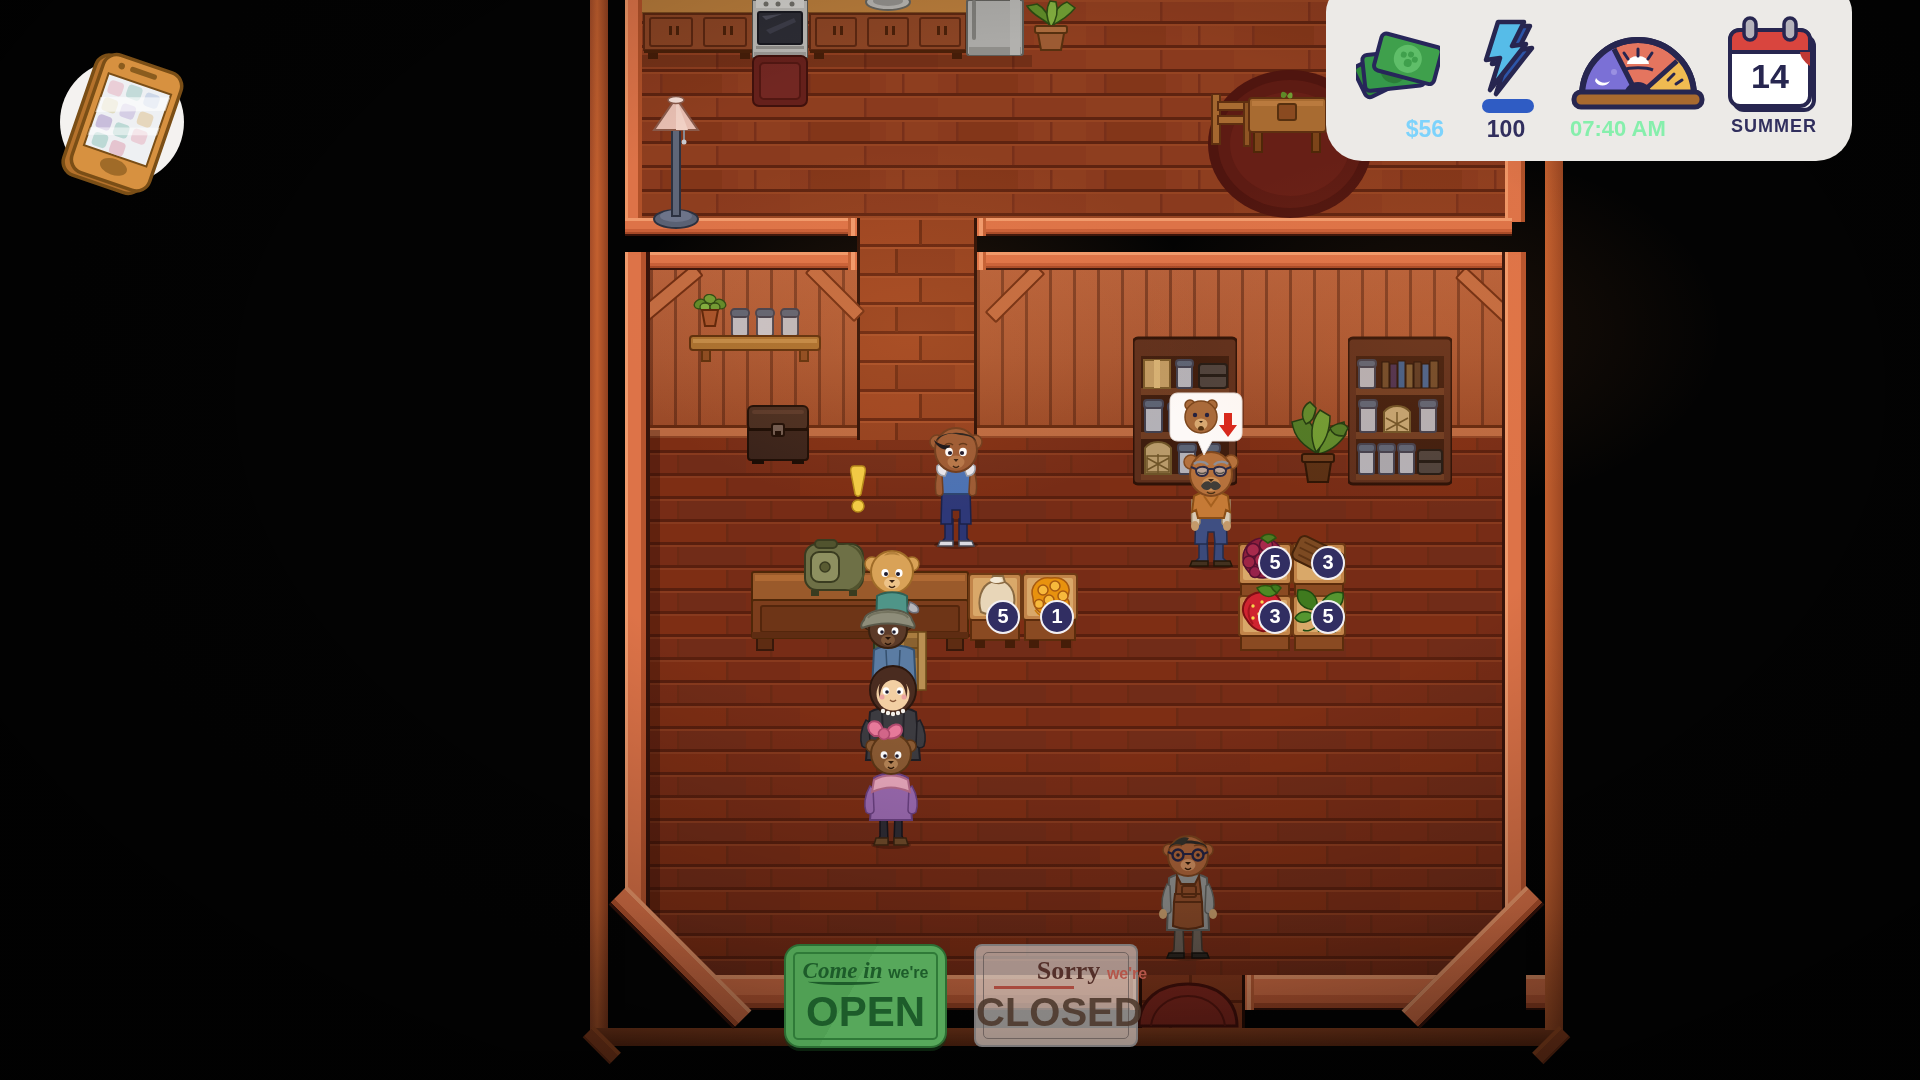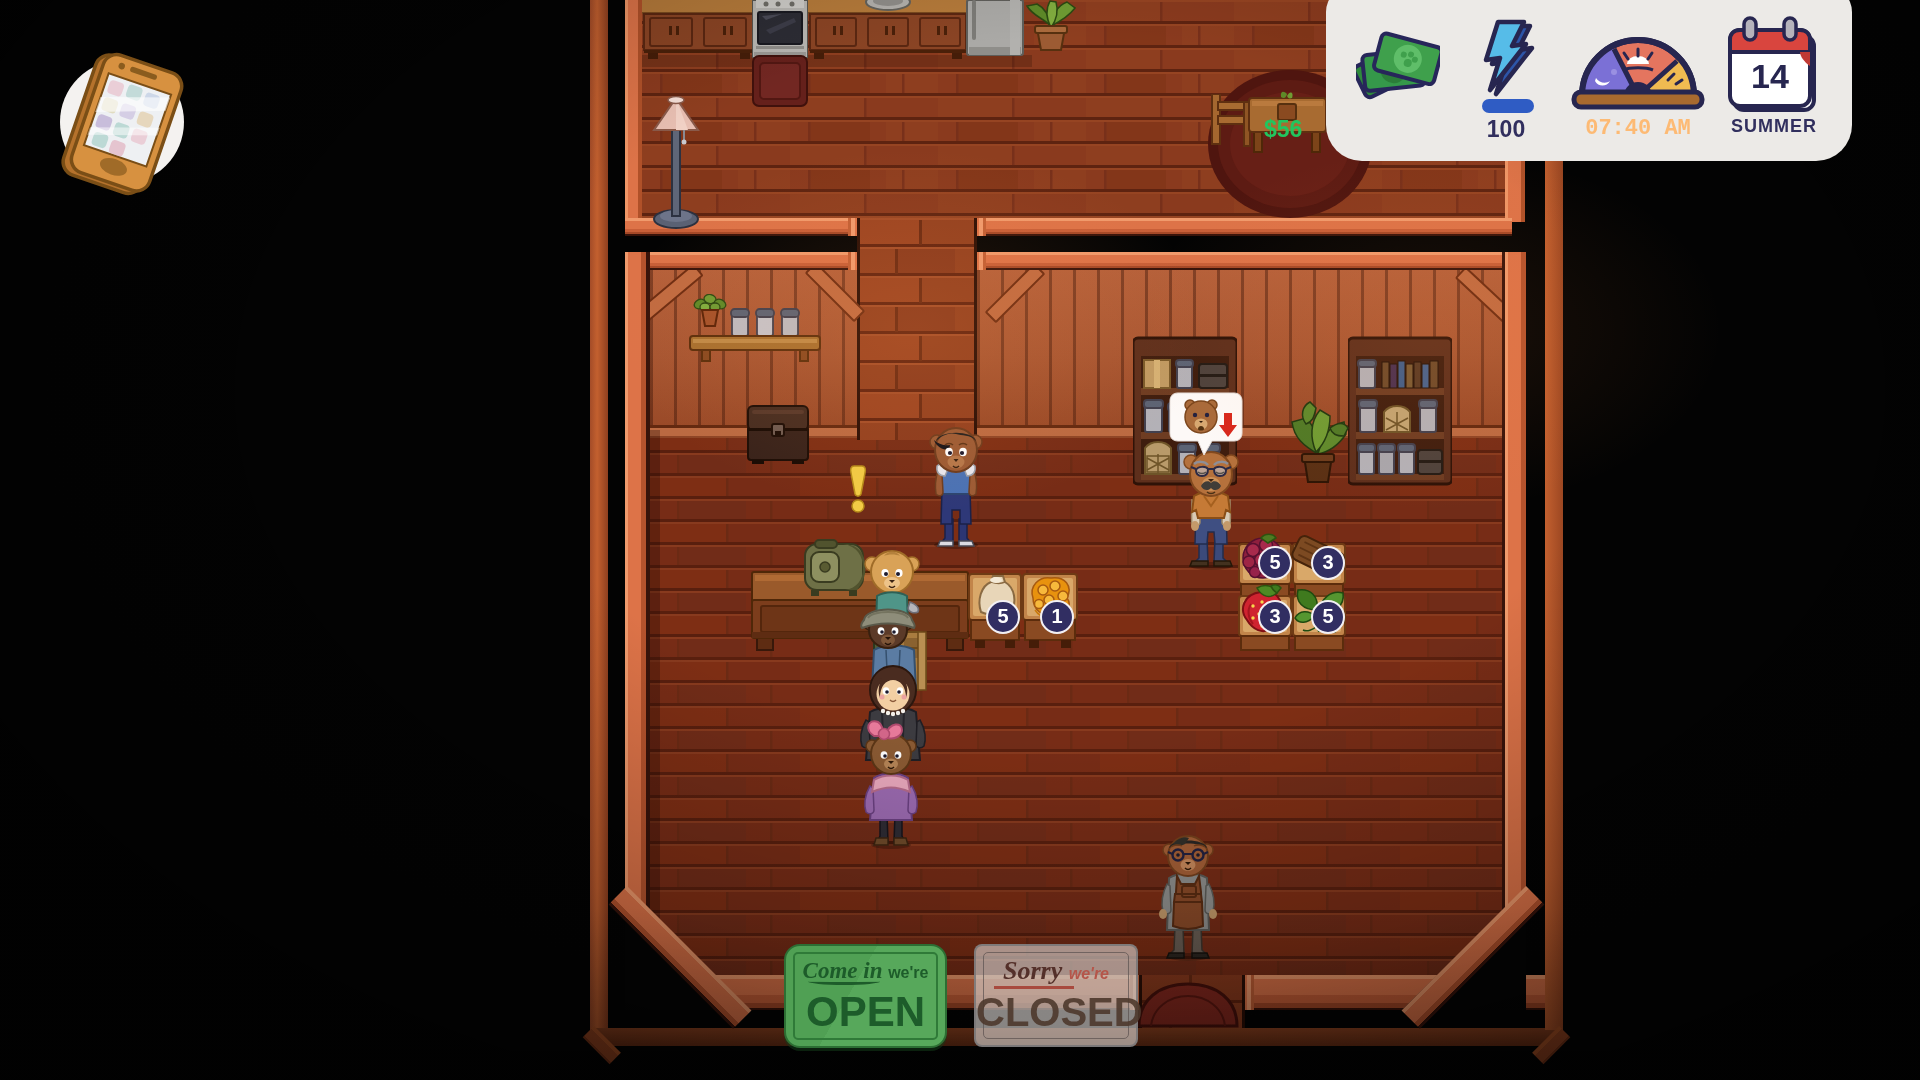--- a/index.html
+++ b/index.html
@@ -695,21 +695,21 @@
 
   <div class="abs" style="left:784px;top:944px;width:159px;height:100px;background:linear-gradient(120deg,#50a054 0 42%,#57a85b 42%);border:2px solid #2c6e33;border-radius:16px;box-shadow:0 3px 0 rgba(20,60,25,0.55);">
     <div style="position:absolute;left:7px;top:6px;right:7px;bottom:6px;border:2px solid #2f7a38;border-radius:5px;"></div>
     <div style="position:absolute;left:0;top:12px;width:100%;text-align:center;font-family:'Liberation Serif',serif;font-style:italic;font-weight:bold;font-size:23px;color:#1d5c2a;">Come in <span style="font-family:'Liberation Sans',sans-serif;font-style:normal;font-size:16px;">we're</span></div>
     <div style="position:absolute;left:22px;top:32px;width:72px;border-bottom:3px solid #1d5c2a;border-radius:50%;height:4px;"></div>
     <div style="position:absolute;left:0;top:42px;width:100%;text-align:center;font-family:'Liberation Sans',sans-serif;font-weight:bold;font-size:42px;letter-spacing:0px;color:#1d5c2a;">OPEN</div>
   </div>
 
   <div class="abs" style="left:974px;top:944px;width:160px;height:99px;background:rgba(216,211,207,0.63);border:2px solid rgba(120,118,120,0.85);border-radius:8px;">
     <div style="position:absolute;left:7px;top:6px;right:7px;bottom:6px;border:1.5px solid rgba(90,80,78,0.7);border-radius:5px;"></div>
-    <div style="position:absolute;left:0;top:10px;width:100%;text-align:center;font-family:'Liberation Serif',serif;font-style:italic;font-weight:bold;font-size:26px;color:#54302a;">Sorry <span style="font-family:'Liberation Sans',sans-serif;font-size:16px;color:#b5564a;">we're</span></div>
+    <div style="position:absolute;left:0;top:10px;width:100%;text-align:center;font-family:'Liberation Serif',serif;font-weight:bold;font-size:26px;color:#54302a;padding-left:36px;">Sorry <span style="font-family:'Liberation Sans',sans-serif;font-size:16px;color:#b5564a;">we're</span></div>
     <div style="position:absolute;left:18px;top:38px;width:80px;border-bottom:3px solid #a84a3e;height:2px;"></div>
     <div style="position:absolute;left:0;top:44px;width:100%;text-align:center;font-family:'Liberation Sans',sans-serif;font-weight:bold;font-size:40px;letter-spacing:0px;color:rgba(78,56,44,0.9);">CLOSED</div>
   </div>
 
   <svg class="abs" style="left:52px;top:52px;" width="145" height="145" viewBox="0 0 145 145">
     <circle cx="70" cy="70" r="62" fill="#f4f2f0"></circle>
     <g transform="rotate(19 72 72)">
       <rect x="26" y="11" width="82" height="126" rx="14" fill="#b5722c" stroke="#7a4e16" stroke-width="3.5"></rect>
       <rect x="33" y="8" width="82" height="124" rx="14" fill="#d79140" stroke="#7a4e16" stroke-width="3.5"></rect>
       <rect x="41" y="29" width="66" height="76" fill="#eef0f3" stroke="#7a4e16" stroke-width="2"></rect>
@@ -748,21 +748,21 @@
     <g transform="rotate(15 52 36)">
       <rect x="20" y="14" width="62" height="38" rx="5" fill="#3fa04c" stroke="#27265a" stroke-width="4"></rect>
       <circle cx="51" cy="33" r="14" fill="#5fbe69"></circle>
       <circle cx="46" cy="30" r="3" fill="#3fa04c"></circle>
         <circle cx="53" cy="28" r="3" fill="#3fa04c"></circle>
       <circle cx="58" cy="32" r="3" fill="#3fa04c"></circle>
         <circle cx="52" cy="37" r="4" fill="#3fa04c"></circle>
     </g>
   </svg>
 
-  <div class="abs" style="left:1264px;top:116px;width:100px;text-align:left;font-family:'Liberation Sans',sans-serif;font-weight:bold;font-size:23px;color:#22c55e;">$56</div>
+  <div class="abs" style="left:1344px;top:116px;width:100px;text-align:right;font-family:'Liberation Sans',sans-serif;font-weight:bold;font-size:23px;color:#7dd3fc;">$56</div>
 
   <svg class="abs" style="left:1474px;top:18px;" width="64" height="96" viewBox="0 0 64 96">
     <path d="M24 4 L50 4 L38 28 L52 26 L16 72 L26 40 L12 42 Z" fill="#2d55a8" stroke="#272650" stroke-width="4.5" stroke-linejoin="round" transform="translate(6,4)"></path>
     <path d="M24 4 L50 4 L38 28 L52 26 L16 72 L26 40 L12 42 Z" fill="#56bce8" stroke="#272650" stroke-width="4.5" stroke-linejoin="round"></path>
     <rect x="8" y="81" width="52" height="14" rx="7" fill="#2f5cc4"></rect>
   </svg>
 
   <div class="abs" style="left:1456px;top:116px;width:100px;text-align:center;font-family:'Liberation Sans',sans-serif;font-weight:bold;font-size:23px;color:#312f5e;">100</div>
 
   <svg class="abs" style="left:1568px;top:28px;" width="140" height="84" viewBox="0 0 140 84">
@@ -779,21 +779,21 @@
         <line x1="84" y1="25" x2="80" y2="31"></line>
     </g>
     <path d="M28 50 C31 55 38 56 42 53 C39 59 30 59 27 53 Z" fill="#fff"></path>
 
     <circle cx="46" cy="44" r="3" fill="#9a90e2"></circle>
     <path d="M100 52 L106 46 M108 56 L114 52" stroke="#272650" stroke-width="3" stroke-linecap="round"></path>
     <path d="M56 68 A14 14 0 0 1 84 68 Z" fill="#272650"></path>
     <rect x="6" y="64" width="128" height="15" rx="7" fill="#a96a2f" stroke="#272650" stroke-width="5"></rect>
   </svg>
 
-  <div class="abs" style="left:1570px;top:116px;width:136px;text-align:center;font-family:Liberation Mono, monospace;font-weight:bold;font-size:22px;color:#fdba74;">07:40 AM</div>
+  <div class="abs" style="left:1570px;top:116px;width:136px;text-align:left;font-family:Liberation Sans, sans-serif;font-weight:bold;font-size:22px;color:#86efac;">07:40 AM</div>
 
   <svg class="abs" style="left:1724px;top:14px;" width="102" height="102" viewBox="0 0 102 102">
     <rect x="10" y="22" width="80" height="74" rx="10" fill="#fff" stroke="#272650" stroke-width="4"></rect>
     <rect x="6" y="16" width="80" height="76" rx="10" fill="#fff" stroke="#272650" stroke-width="4"></rect>
     <path d="M6 26 C6 20 10 16 16 16 L76 16 C82 16 86 20 86 26 L86 38 L6 38 Z" fill="#d9453e" stroke="#272650" stroke-width="4"></path>
     <path d="M86 38 L86 52 C80 48 76 42 76 38 Z" fill="#c03a34"></path>
     <g fill="#b5b3bb" stroke="#272650" stroke-width="3.5">
       <rect x="20" y="4" width="12" height="22" rx="6"></rect>
       <rect x="60" y="4" width="12" height="22" rx="6"></rect>
     </g>

